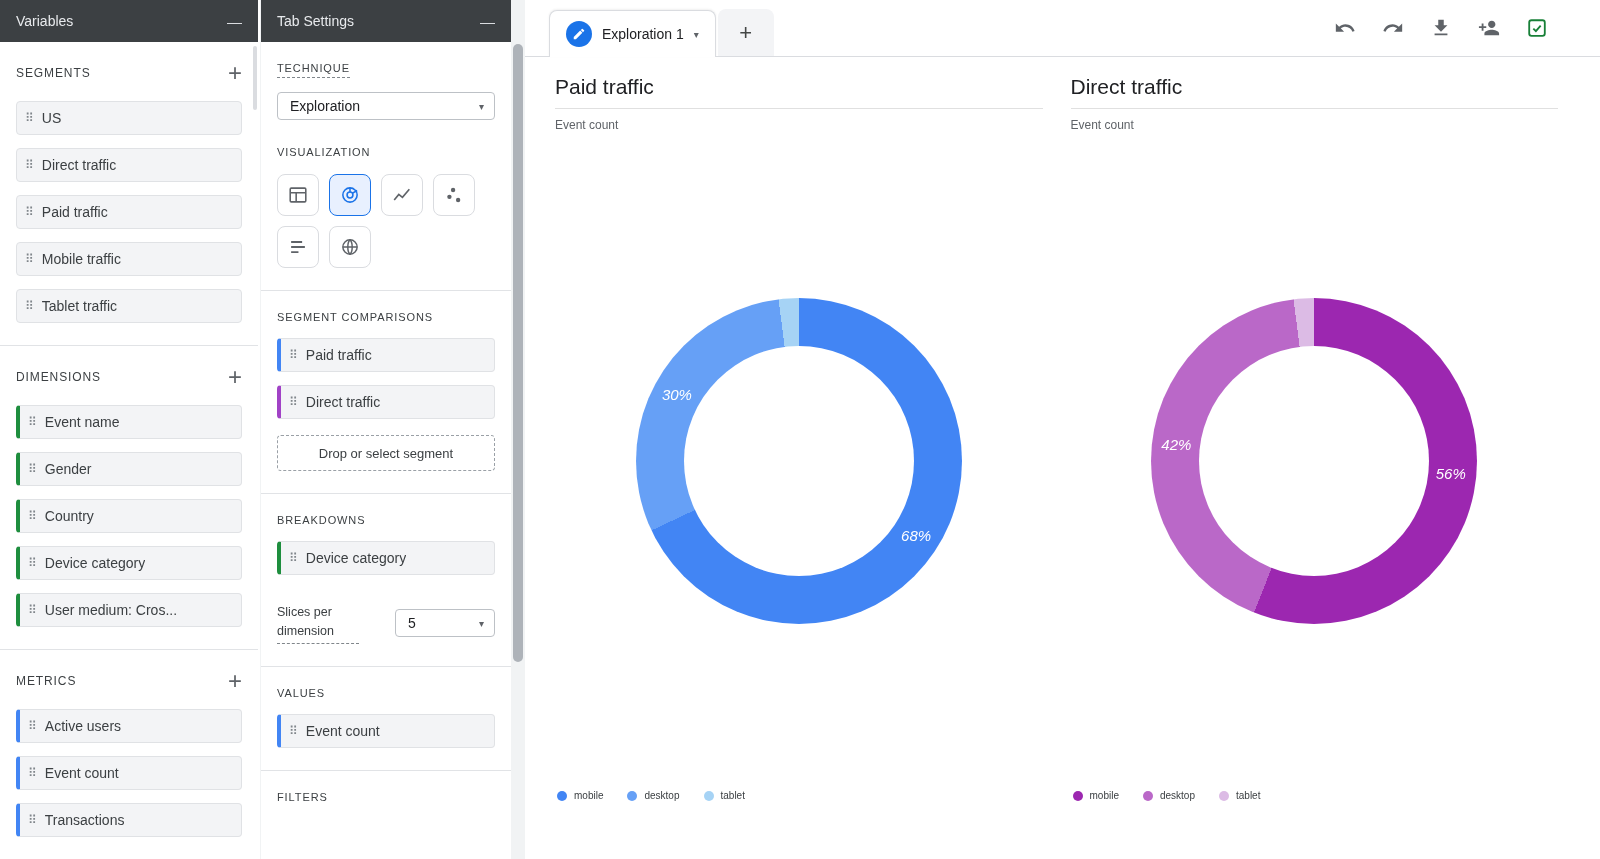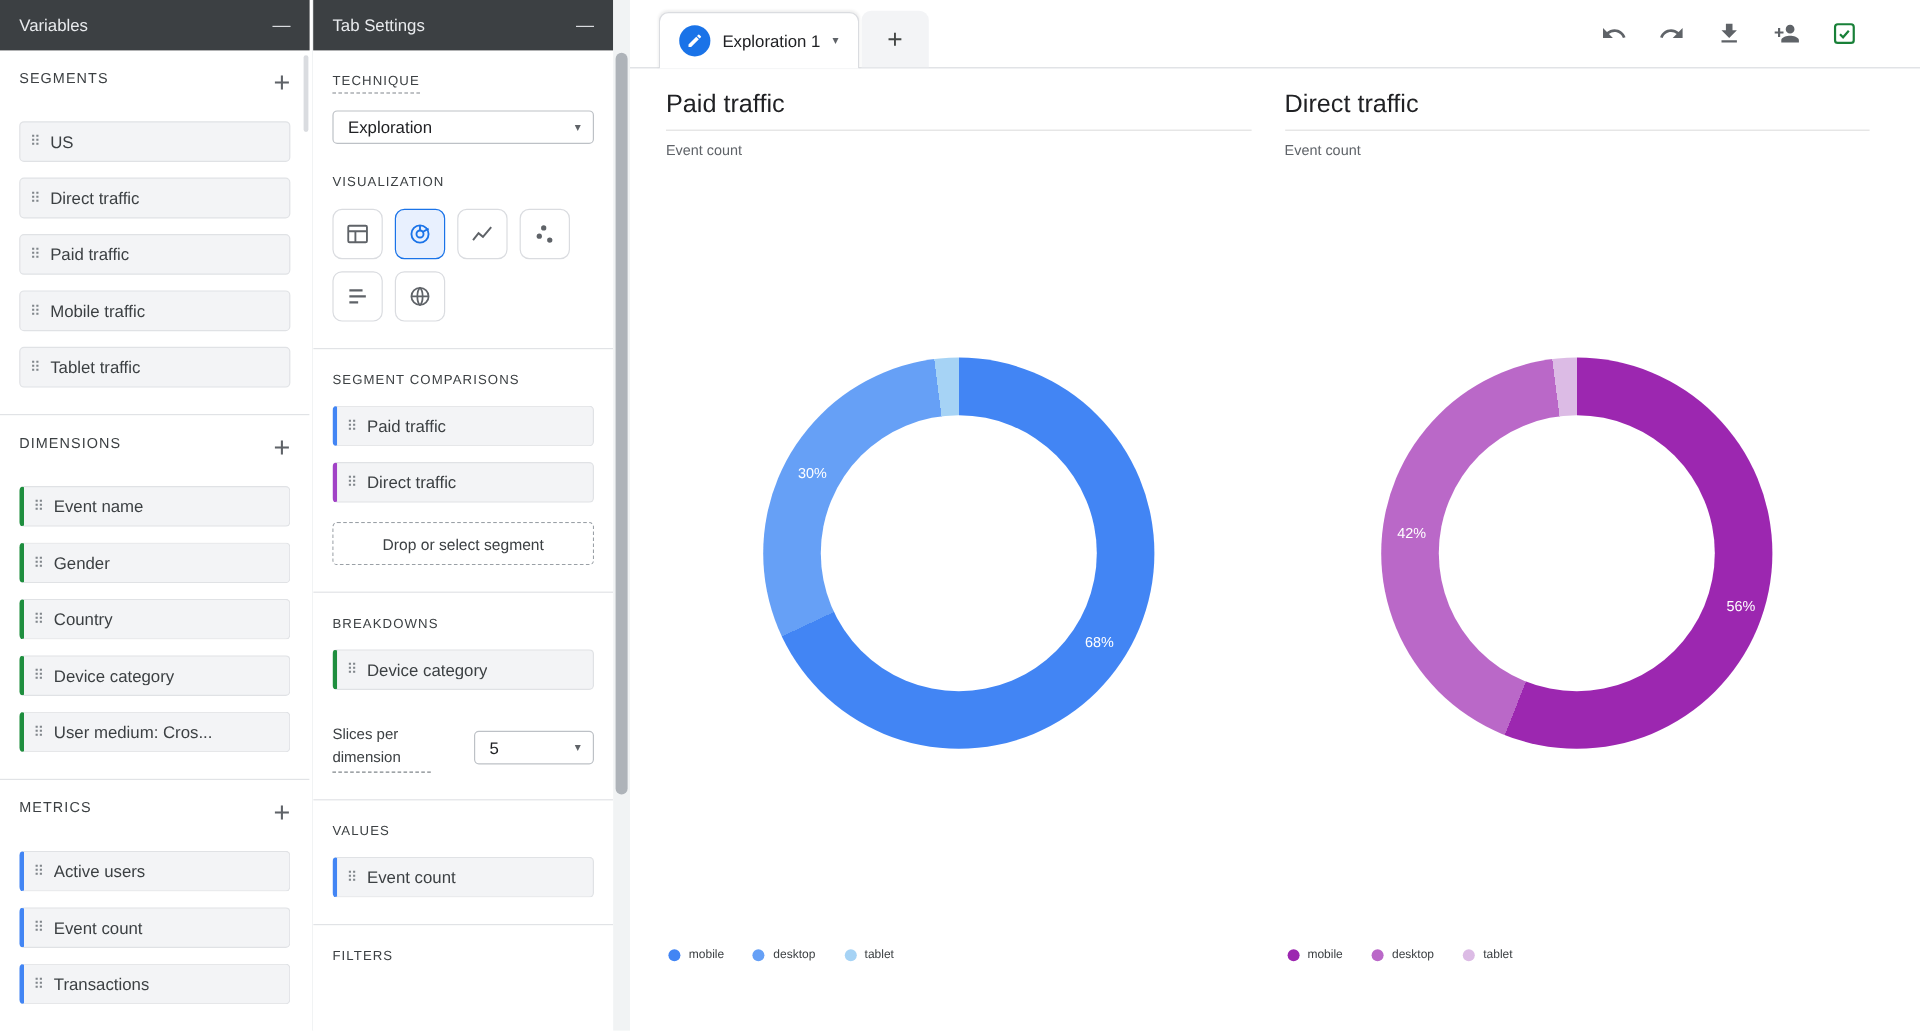--- a/index.html
+++ b/index.html
@@ -8,21 +8,21 @@
 .app{display:flex;width:1600px;height:859px;}
 .side-panel{background:#fff;display:flex;flex-direction:column;position:relative;flex:none;}
 .variables-panel{width:258px;}
 .panel-divider{width:3px;background:#fff;flex:none;border-right:1px solid #f1f3f4;}
 .tab-settings-panel{width:250px;}
 .panel-header{height:42px;background:#3c4043;color:#e8eaed;display:flex;align-items:center;justify-content:space-between;padding:0 16px;font-size:14px;flex:none;gap:17px;}
 .min-btn{background:none;border:none;color:#dadce0;font-size:15px;line-height:1;cursor:pointer;font-family:inherit;}
 .panel-body{flex:1;overflow:hidden;}
 .p-section{padding:16px 16px 22px;}
 .p-section + .p-section{border-top:1px solid #e1e3e6;}
-.section-head{display:flex;align-items:flex-start;justify-content:space-between;height:30px;}
+.section-head{display:flex;align-items:center;justify-content:space-between;height:30px;}
 .section-title{font-size:12px;letter-spacing:.9px;color:#3c4043;}
 .plus-btn{background:none;border:none;color:#5f6368;font-size:24px;font-weight:300;line-height:1;cursor:pointer;font-family:inherit;}
 .chip{display:flex;align-items:center;height:34px;margin-top:13px;background:#f3f4f6;border:1px solid #e0e2e5;border-radius:4px;cursor:grab;overflow:hidden;}
 .chip .drag{color:#80868b;font-size:12px;padding:0 8px;flex:none;}
 .chip .chip-label{font-size:14px;color:#3c4043;white-space:nowrap;overflow:hidden;text-overflow:ellipsis;}
 .mini-vscroll{position:absolute;top:46px;right:1px;width:4px;height:64px;background:#dadce0;border-radius:2px;}
 .ts-label{font-size:11px;letter-spacing:.9px;color:#3c4043;display:inline-block;}
 .dashed-u{border-bottom:1px dashed #80868b;padding-bottom:3px;}
 .select{height:28px;border:1px solid #bdc1c6;border-radius:4px;background:#fff;display:flex;align-items:center;justify-content:space-between;padding:0 10px 0 12px;font-size:14px;color:#202124;cursor:pointer;}
 .select .caret{color:#5f6368;font-size:10px;margin-left:8px;}
@@ -49,21 +49,21 @@
 .tool-btn.green{color:#188038;}
 .canvas{flex:1;padding:18px 42px 0 30px;min-height:0;}
 .charts-row{display:flex;gap:28px;height:100%;}
 .chart-panel{flex:1;display:flex;flex-direction:column;min-width:0;}
 .chart-title{font-size:21px;color:#202124;font-weight:400;}
 .chart-rule{height:1px;background:#e0e0e0;margin-top:9px;}
 .chart-subtitle{font-size:12px;color:#5f6368;margin-top:9px;}
 .donut-wrap{flex:1;display:flex;align-items:center;justify-content:center;}
 .donut{width:326px;height:326px;border-radius:50%;position:relative;flex:none;}
 .donut .hole{position:absolute;inset:48px;background:#fff;border-radius:50%;}
-.slice-label{position:absolute;transform:translate(-50%,-50%);font-size:12px;color:#fff;}
+.slice-label{position:absolute;transform:translate(-50%,-50%);font-size:15px;color:#fff;font-style:italic;}
 .legend{display:flex;align-items:center;gap:24px;margin:0 0 58px 2px;flex:none;}
 .legend-item{display:flex;align-items:center;gap:7px;cursor:pointer;}
 .legend-dot{width:10px;height:10px;border-radius:50%;flex:none;}
 .legend-label{font-size:10px;color:#3c4043;}
 svg{display:block;}
 </style>
 </head>
 <body>
 
 <div class="app">
@@ -334,21 +334,21 @@
               </span>
             </div>
           </section>
           <section class="chart-panel">
             <div class="chart-title">Direct traffic</div>
             <div class="chart-rule"></div>
             <div class="chart-subtitle">Event count</div>
             <div class="donut-wrap">
               <div class="donut" style="background: conic-gradient(rgb(156, 39, 176) 0deg, rgb(156, 39, 176) 201.6deg, rgb(186, 104, 200) 201.6deg, rgb(186, 104, 200) 352.8deg, rgb(220, 187, 229) 352.8deg, rgb(220, 187, 229) 360deg);">
                 <div class="hole"></div>
-                <span class="slice-label" style="left: 299.538px; top: 207px;">56%</span>
+                <span class="slice-label" style="left: 299.538px; top: 175px;">56%</span>
                 <span class="slice-label" style="left: 25.0961px; top: 145.579px;">42%</span>
               </div>
             </div>
             <div class="legend">
               <span class="legend-item">
                 <span class="legend-dot" style="background: rgb(156, 39, 176);"></span>
                 <span class="legend-label">mobile</span>
               </span>
               <span class="legend-item">
                 <span class="legend-dot" style="background: rgb(186, 104, 200);"></span>

